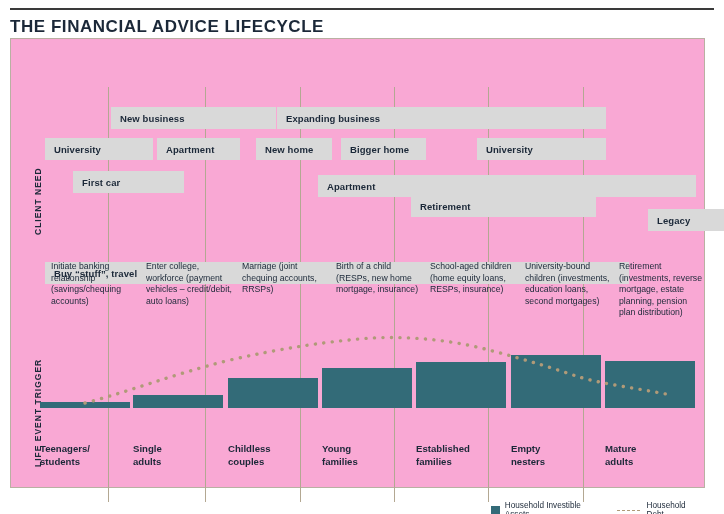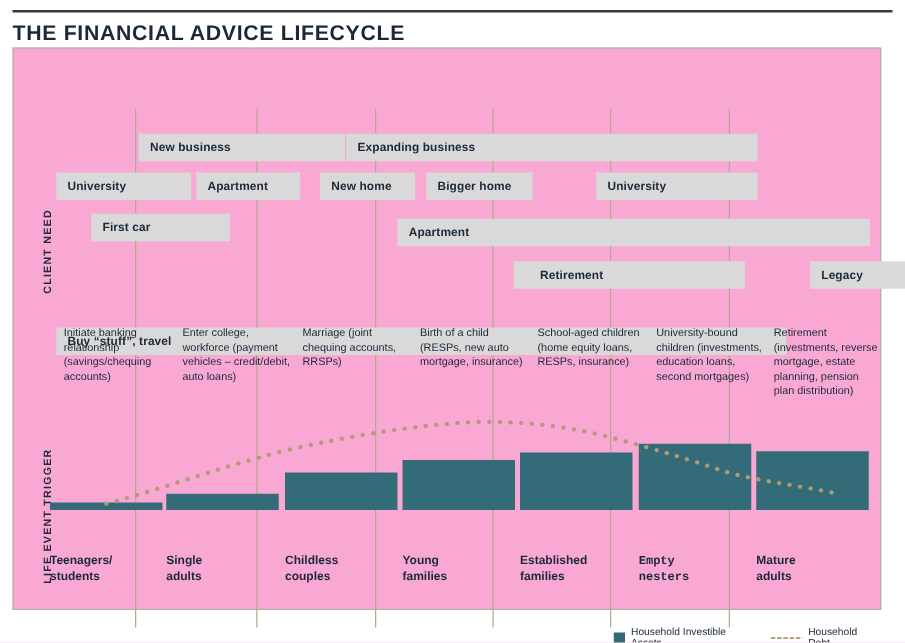--- a/index.html
+++ b/index.html
@@ -190,35 +190,35 @@
       <span>University</span>
     </div>
 
     <div class="needbar" style="left:62px; top:132px; width:111px;">
       <span>First car</span>
     </div>
     <div class="needbar" style="left:307px; top:136px; width:378px;">
       <span>Apartment</span>
     </div>
 
-    <div class="needbar" style="left:400px; top:170px; width:185px;padding-left:12px;">
+    <div class="needbar" style="left:400px; top:156px; width:185px;">
       <span>Retirement</span>
     </div>
     <div class="needbar" style="left:589px; top:170px; width:96px;margin-left:48px;">
       <span>Legacy</span>
     </div>
 
     <div class="needbar" style="left:34px; top:223px; width:584px;">
       <span>Buy “stuff”, travel</span>
     </div>
 
     <div class="evtext" style="left:40px; top:222px;">Initiate banking relationship (savings/chequing accounts)</div>
     <div class="evtext" style="left:231px; top:222px;">Marriage (joint chequing accounts, RRSPs)</div>
     <div class="evtext" style="left:135px; top:222px;">Enter college, workforce (payment vehicles – credit/debit, auto loans)</div>
-    <div class="evtext" style="left:325px; top:222px;">Birth of a child (RESPs, new auto mortgage, insurance)</div>
+    <div class="evtext" style="left:325px; top:222px;">Birth of a child (RESPs, new home mortgage, insurance)</div>
     <div class="evtext" style="left:419px; top:222px;">School-aged children (home equity loans, RESPs, insurance)</div>
     <div class="evtext" style="left:608px; top:222px;">Retirement (investments, reverse mortgage, estate planning, pension plan distribution)</div>
     <div class="evtext" style="left:514px; top:222px;">University-bound children (investments, education loans, second mortgages)</div>
 
     <div class="assetbar" style="left:29px; top:363px; width:90px; height:6px;"></div>
     <div class="assetbar" style="left:122px; top:356px; width:90px; height:13px;"></div>
     <div class="assetbar" style="left:217px; top:339px; width:90px; height:30px;"></div>
     <div class="assetbar" style="left:311px; top:329px; width:90px; height:40px;"></div>
     <div class="assetbar" style="left:405px; top:323px; width:90px; height:46px;"></div>
     <div class="assetbar" style="left:500px; top:316px; width:90px; height:53px;"></div>
@@ -246,21 +246,21 @@
     </div>
     <div class="seglabel" style="left:311px; top:372px;">
       <span style="white-space:pre-line;">Young
 families</span>
     </div>
     <div class="seglabel" style="left:405px; top:372px;">
       <span style="white-space:pre-line;">Established
 families</span>
     </div>
     <div class="seglabel" style="left:500px; top:372px;">
-      <span style="white-space:pre-line;font-family:Liberation Mono, monospace;">Empty
+      <span style="white-space:pre-line;">Empty
 nesters</span>
     </div>
     <div class="seglabel" style="left:594px; top:372px;">
       <span style="white-space:pre-line;">Mature
 adults</span>
     </div>
 
     <div class="legend">
       <div class="legend-item">
         <span class="swatch-solid"></span>

